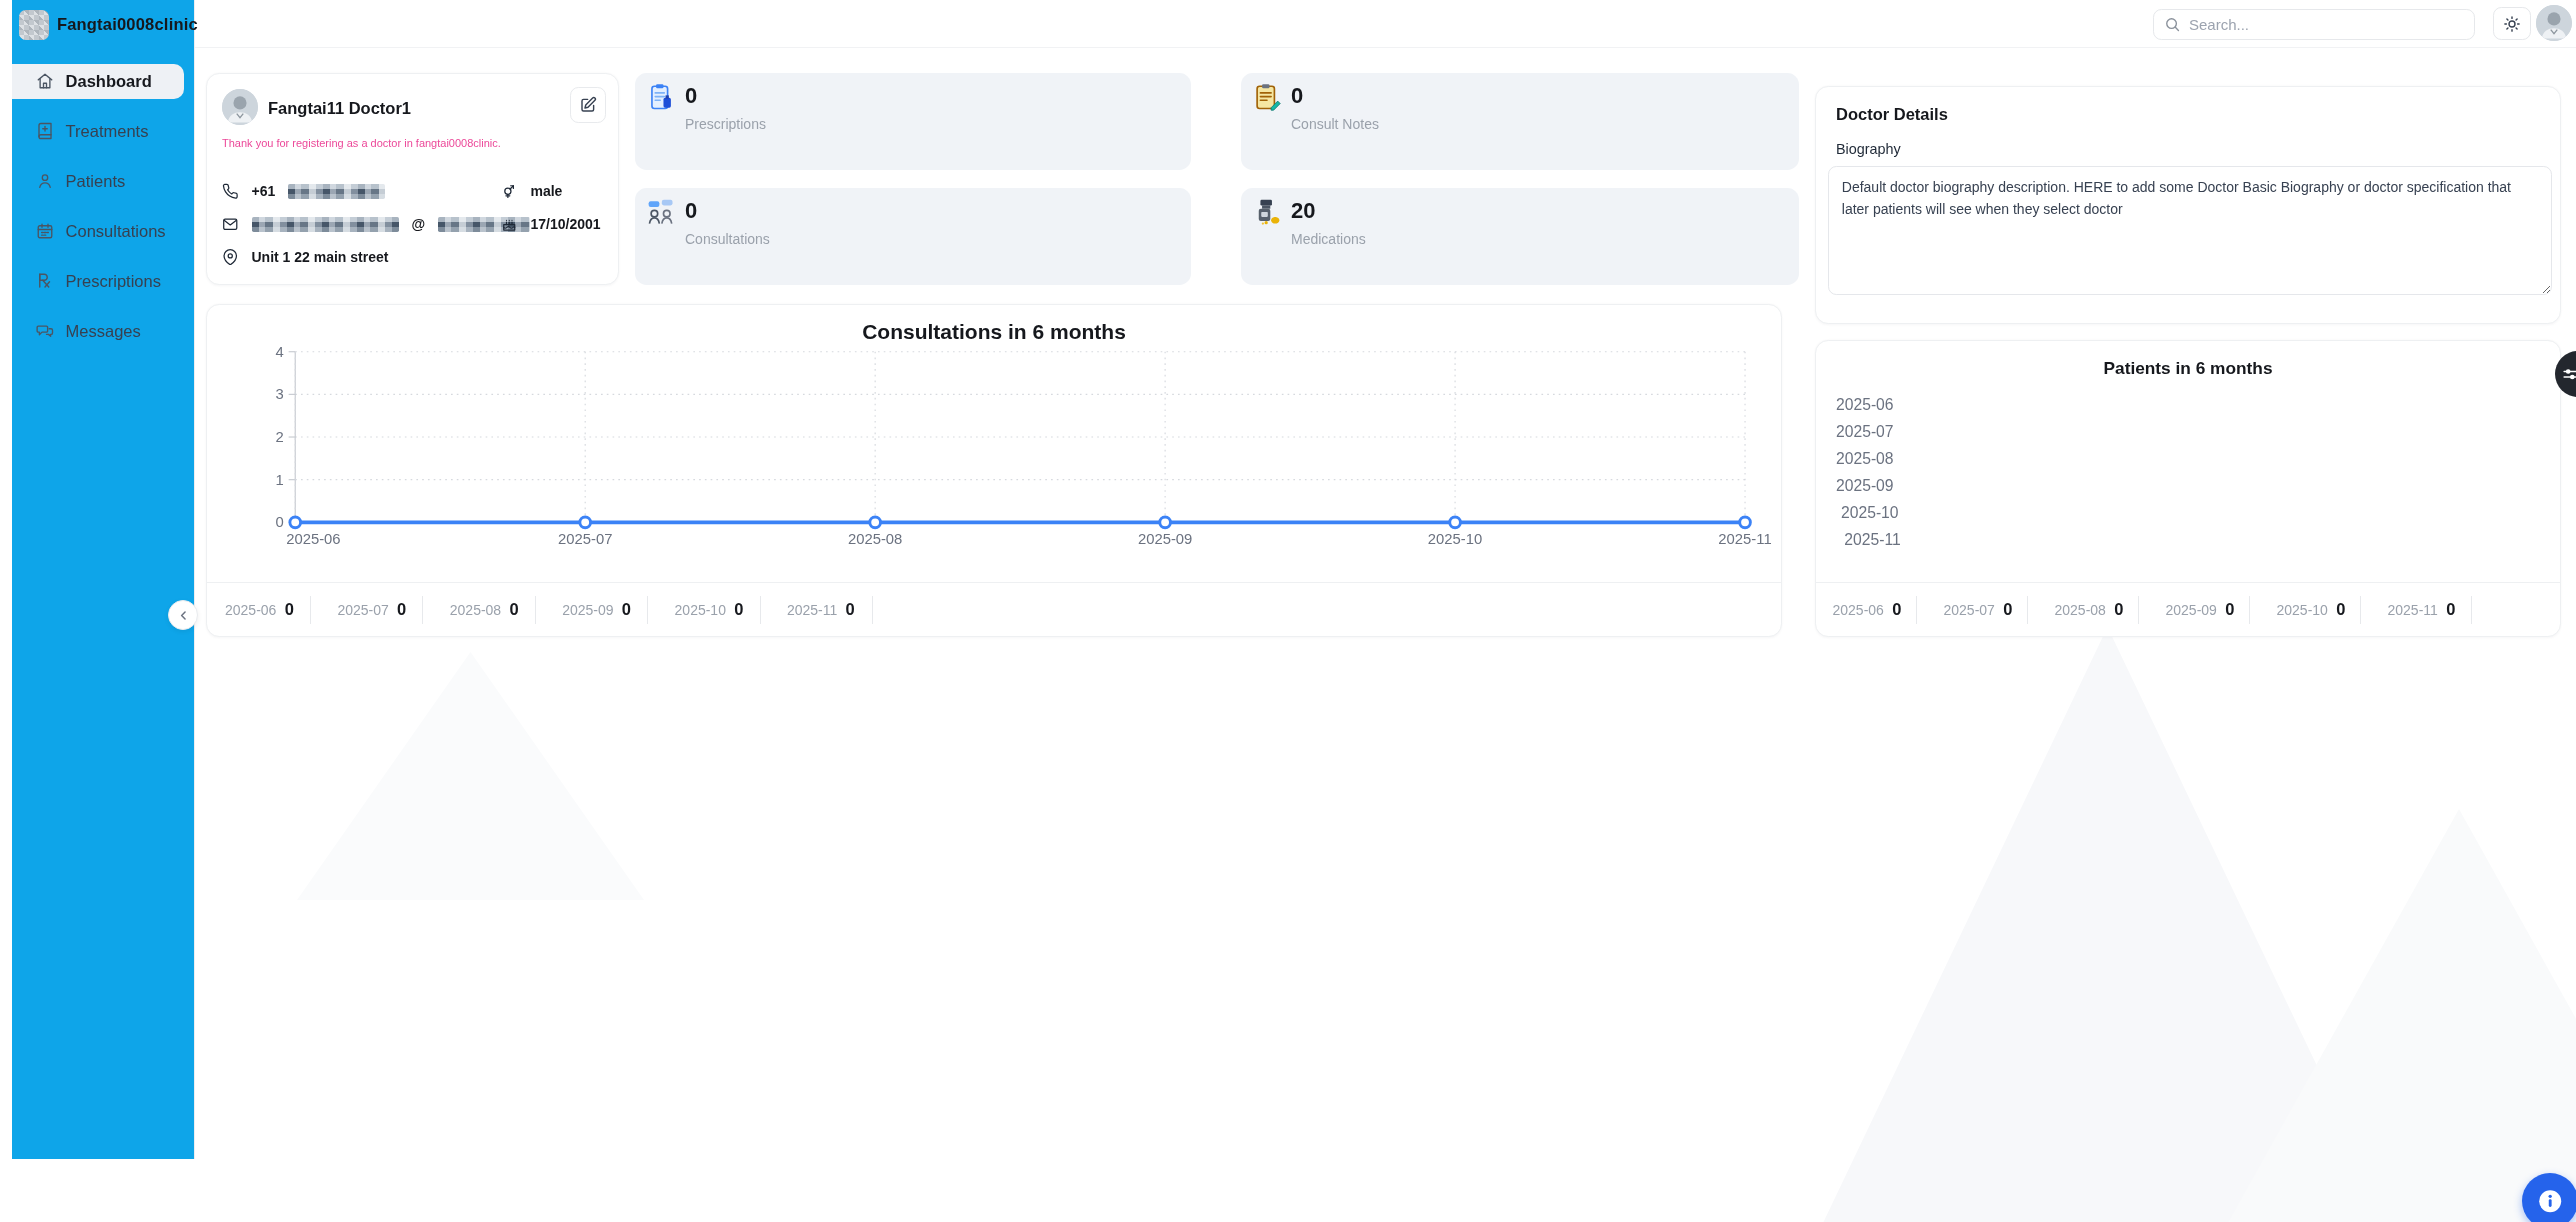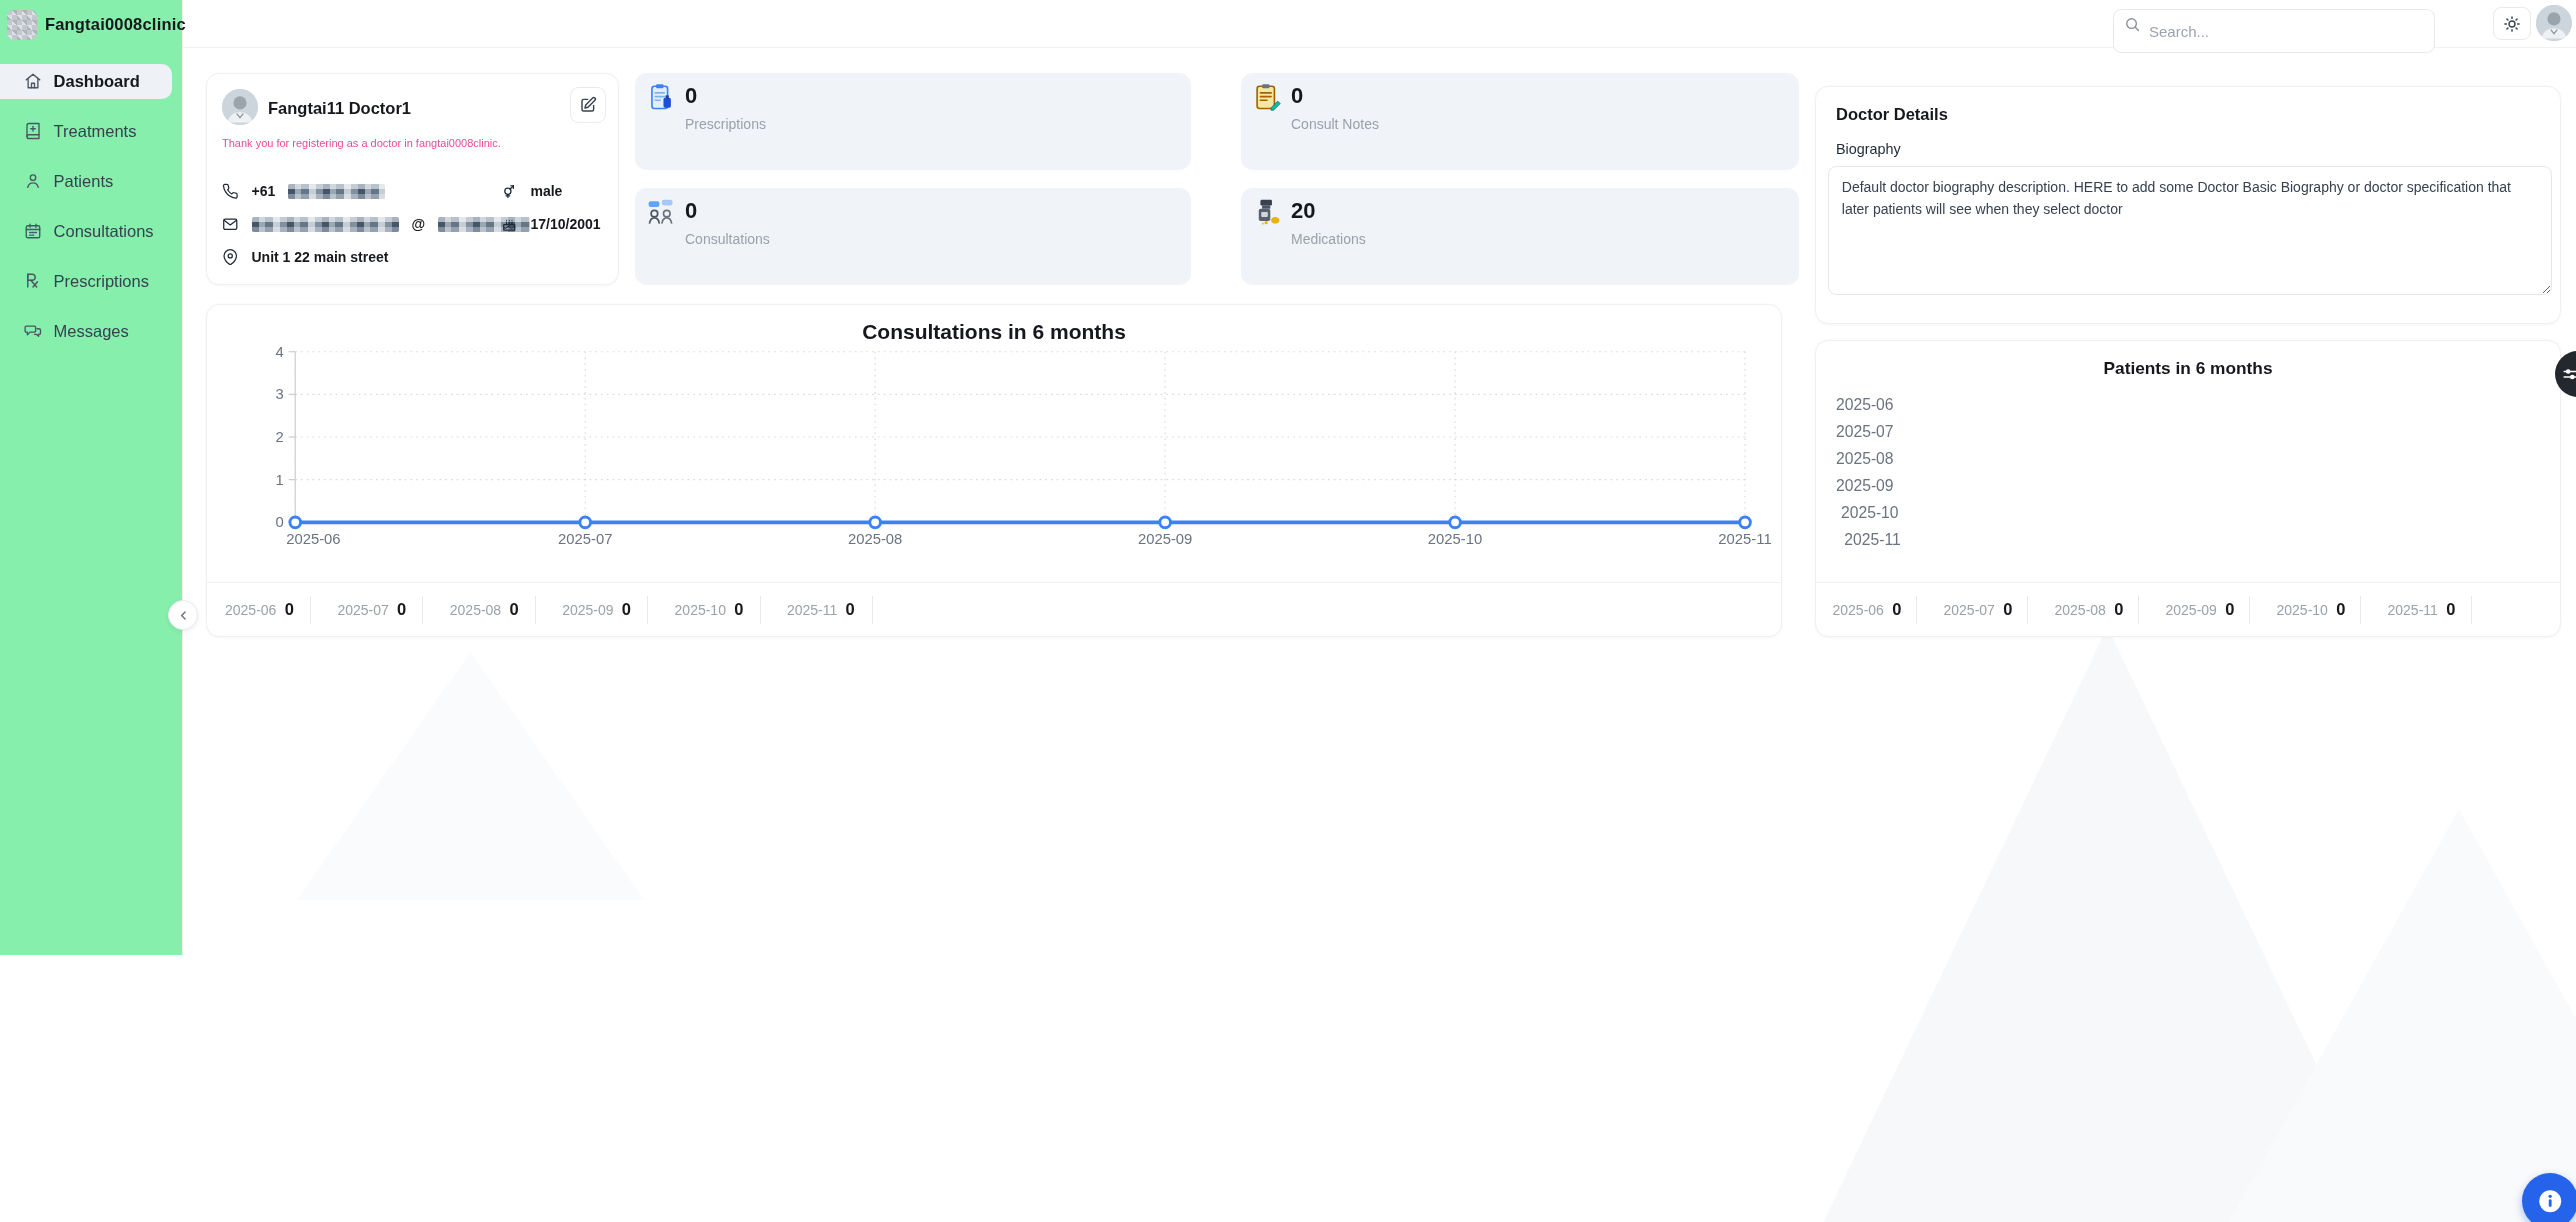--- a/index.html
+++ b/index.html
@@ -10,22 +10,22 @@
     font-family:"Liberation Sans","DejaVu Sans",sans-serif; color:#111827;
   }
   svg { display:block; }
 
   
   .wm { position:absolute; z-index:0; pointer-events:none; }
   .wm-tri { width:100%; height:100%; background:#f7f8fa; clip-path:polygon(50% 0,0 100%,100% 100%); }
 
   
   .sidebar {
-    position:absolute; left:0; top:0; width:183px; height:955px;
-    background:#86efac; border-right:0.8px solid #ecedf0; z-index:3;
+    position:absolute; left:12px; top:0; width:183px; height:1159px;
+    background:#0ea5e9; border-right:0.8px solid #ecedf0; z-index:3;
   }
   .logo-row { display:flex; align-items:center; gap:8.3px; padding:6.6px 6.6px 0 6.6px; height:43px; }
   .logo-img {
     width:30px; height:30px; border-radius:6.6px; flex:0 0 auto;
     background:
       linear-gradient(45deg,#aeb5bc 25%,transparent 25% 75%,#aeb5bc 75%),
       linear-gradient(45deg,#dde1e5 25%,#c2c8ce 25% 75%,#dde1e5 75%);
     background-size:10px 10px; background-position:0 0,5px 5px;
   }
   .logo-text { font-size:16.5px; font-weight:800; color:#16181d; letter-spacing:0.2px; }
@@ -41,21 +41,21 @@
     position:absolute; left:168px; top:600px; width:30px; height:30px; border-radius:50%;
     background:#ffffff; border:0.8px solid #e9ebee; box-shadow:0 1.7px 5px rgba(0,0,0,.07);
     display:flex; align-items:center; justify-content:center; z-index:4; cursor:pointer; color:#6b7280;
   }
 
   
   .topbar {
     position:absolute; left:183px; top:0; right:0; height:48px;
     background:#ffffff; border-bottom:0.8px solid #f1f2f4; z-index:2;
   }
-  .search-wrap { position:absolute; left:1930px; top:9px; width:322px; height:44px; }
+  .search-wrap { position:absolute; left:1970px; top:9px; width:322px; height:31px; }
   .search-input {
     width:100%; height:100%; border:0.8px solid #e6e8eb; border-radius:8.3px;
     padding:0 11.6px 0 35px; font-size:15px; color:#374151; background:#fff; outline:none;
     font-family:inherit;
   }
   .search-input::placeholder { color:#9ca3af; }
   .search-ic { position:absolute; left:10.7px; top:7.4px; width:16.5px; height:16.5px; color:#8b929c; }
   .theme-btn {
     position:absolute; left:2310px; top:7.4px; width:38px; height:33px;
     border:0.8px solid #e6e8eb; border-radius:8.3px; background:#fff; cursor:pointer;

